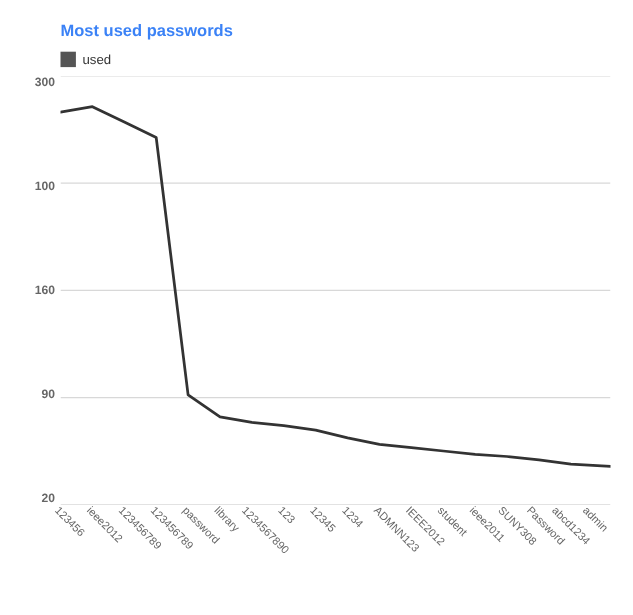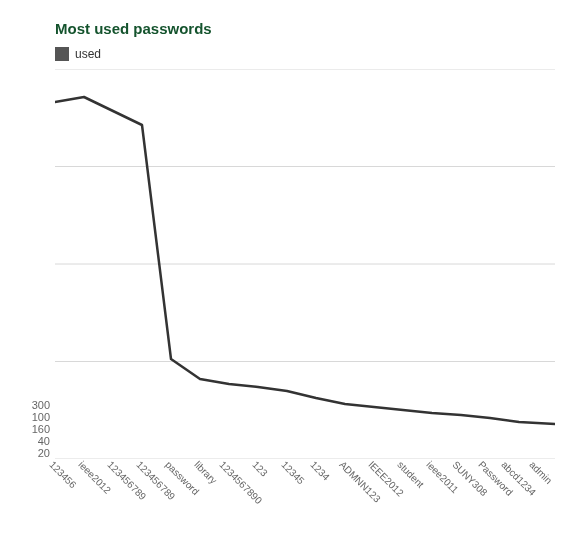--- a/index.html
+++ b/index.html
@@ -12,21 +12,21 @@
     }
     .chart-container {
       width: 575px;
       height: 559px;
       padding: 20px 20px 60px 55px;
       position: relative;
     }
     .chart-title {
       font-size: 15px;
       font-weight: bold;
-      color: #14532d;
+      color: #3b82f6;
       margin-bottom: 10px;
     }
     .legend {
       display: flex;
       align-items: center;
       gap: 6px;
       margin-bottom: 8px;
     }
     .legend-box {
       width: 14px;
@@ -42,21 +42,22 @@
       width: 100%;
       height: 390px;
     }
     .y-axis-labels {
       position: absolute;
       left: -45px;
       top: 0;
       height: 100%;
       display: flex;
       flex-direction: column;
-      justify-content: flex-end;
+      justify-content: space-between;
+      font-weight: bold;
     }
     .y-label {
       font-size: 11px;
       color: #666;
       text-align: right;
       width: 40px;
     }
     .x-axis-labels {
       position: absolute;
       bottom: -55px;
@@ -81,21 +82,21 @@
   <div class="legend">
     <div class="legend-box" style="background:#555;"></div>
     <span class="legend-label">used</span>
   </div>
   <div class="chart-area">
     
     <div class="y-axis-labels">
       <span class="y-label">300</span>
       <span class="y-label">100</span>
       <span class="y-label">160</span>
-      <span class="y-label">40</span>
+      <span class="y-label">90</span>
       <span class="y-label">20</span>
     </div>
 
     
     <svg width="100%" height="100%" viewBox="0 0 500 390" preserveAspectRatio="none">
 
       <line x1="0" y1="0" x2="500" y2="0" stroke="#d8d8d8" stroke-width="1"></line>
       <line x1="0" y1="97.5" x2="500" y2="97.5" stroke="#d8d8d8" stroke-width="1"></line>
       <line x1="0" y1="195" x2="500" y2="195" stroke="#d8d8d8" stroke-width="1"></line>
       <line x1="0" y1="292.5" x2="500" y2="292.5" stroke="#d8d8d8" stroke-width="1"></line>

